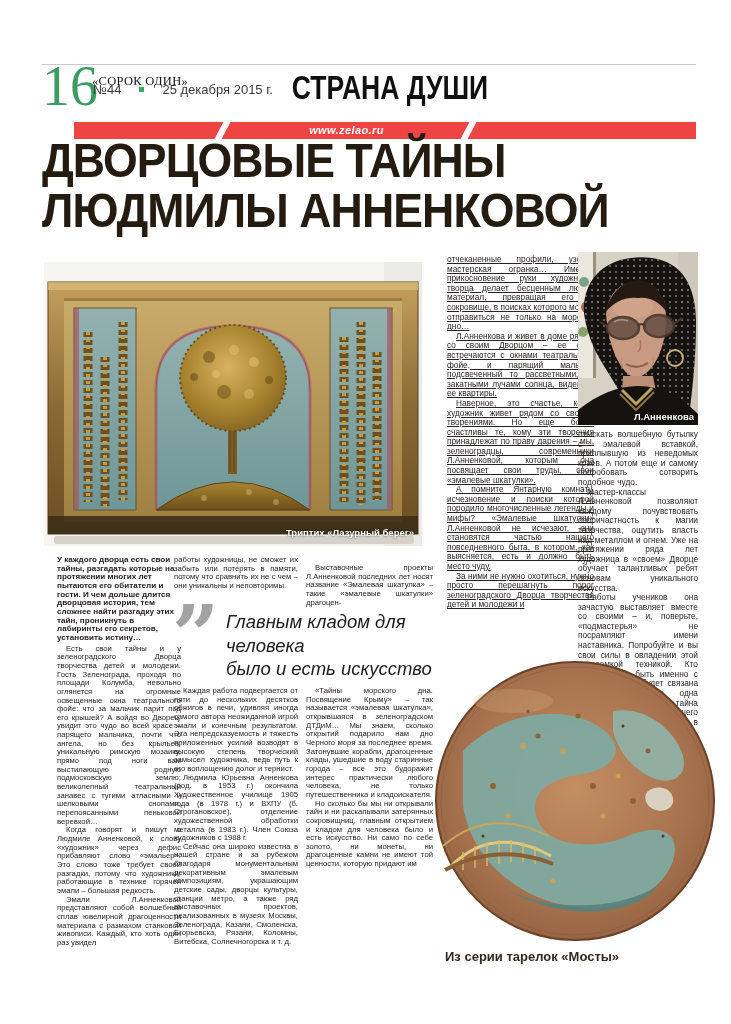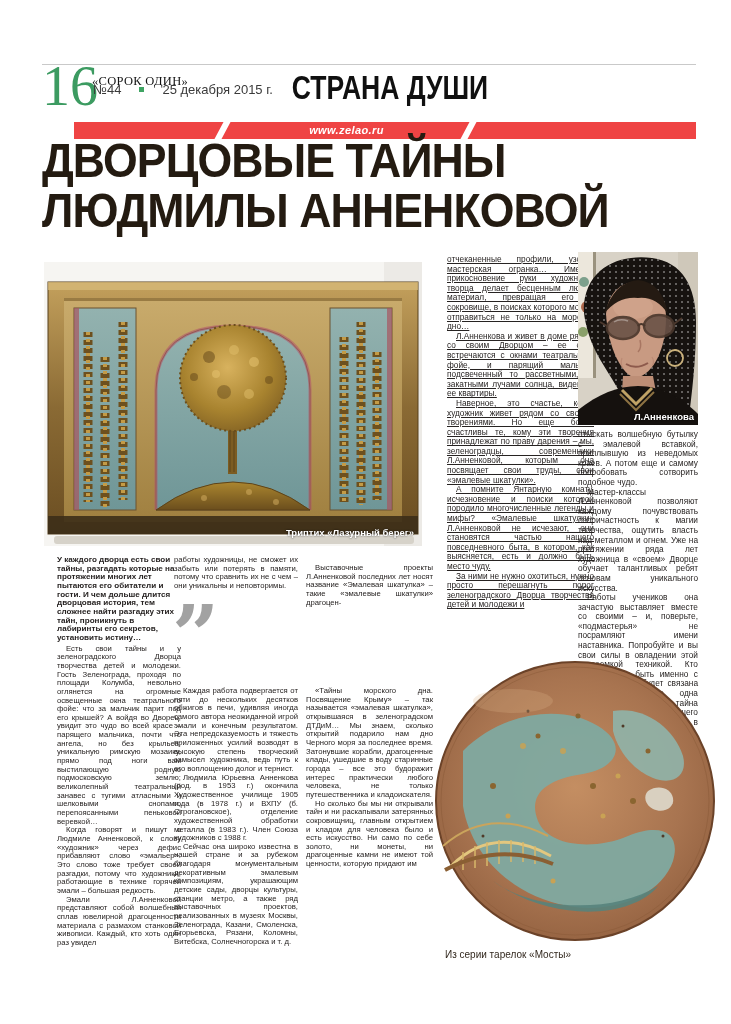--- a/index.html
+++ b/index.html
@@ -35,21 +35,21 @@
   .intro{font-weight:bold;font-size:8.1px;line-height:8.65px;text-align:left;margin-bottom:2px;}
   
   .quote{position:absolute;left:172px;top:610px;width:292px;height:78px;}
   .quote-mark{position:absolute;left:0;top:-16px;font-family:"DejaVu Serif",serif;font-weight:bold;
               font-size:82px;line-height:1;color:#a2a2a2;}
   .quote-text{margin-left:54px;font-style:italic;font-size:18.5px;line-height:23.5px;color:#1c1c1a;}
   
   figure{margin:0;position:absolute;}
   .photo-caption{position:absolute;color:#fff;font-weight:bold;font-size:9.5px;
                  text-shadow:0 0 2px rgba(0,0,0,.85);}
-  .plate-caption{position:absolute;left:445px;top:949px;font-weight:normal;font-size:10px;color:#33291f;text-align:center;}
+  .plate-caption{position:absolute;left:445px;top:949px;font-weight:bold;font-size:13px;color:#33291f;text-align:center;}
   .byline{margin-top:6px;text-align:right;font-weight:bold;font-size:9.3px;line-height:11.5px;color:#1d1a18;}
   .sq-b{margin-right:3px;vertical-align:1px;}
 </style>
 </head>
 <body>
 
 <div class="page">
 
   <div class="top-rule"></div>
   <div class="page-num">16</div>
@@ -209,20 +209,24 @@
 
   <div class="col bm" style="left:174px;top:556px;width:124px;">
     <p>работы художницы, не сможет их забыть или потерять в памяти, потому что сравнить их не с чем – они уникальны и неповторимы.</p>
   </div>
   <div class="col bm" style="left:306px;top:556px;width:127px;margin-top:8px;">
     <p class="ind">Выставочные проекты Л.Анненковой последних лет носят название «Эмалевая шкатулка» – такие «эмалевые шкатулки» драгоцен-</p>
   </div>
 
   <div class="quote">
     <span class="quote-mark">”</span>
+    <div class="quote-text">
+      <div>Главным кладом для человека</div>
+      <div>было и есть искусство</div>
+    </div>
   </div>
 
   <div class="col bm" style="left:174px;top:687px;width:124px;">
     <p class="ind">Каждая работа подвергается от пяти до нескольких десятков обжигов в печи, удивляя иногда самого автора неожиданной игрой эмали и конечным результатом. Эта непредсказуемость и тяжесть приложенных усилий возводят в высокую степень творческий замысел художника, ведь путь к его воплощению долог и тернист.</p>
     <p class="ind">Людмила Юрьевна Анненкова (род. в 1953 г.) окончила Художественное училище 1905 года (в 1978 г.) и ВХПУ (б. Строгановское), отделение художественной обработки металла (в 1983 г.). Член Союза художников с 1988 г.</p>
     <p class="ind">Сейчас она широко известна в нашей стране и за рубежом благодаря монументальным декоративным эмалевым композициям, украшающим детские сады, дворцы культуры, станции метро, а также ряд выставочных проектов, реализованных в музеях Москвы, Зеленограда, Казани, Смоленска, Егорьевска, Рязани, Коломны, Витебска, Солнечногорска и т. д.</p>
   </div>
   <div class="col bm" style="left:306px;top:687px;width:127px;">
     <p class="ind">«Тайны морского дна. Посвящение Крыму» – так называется «эмалевая шкатулка», открывшаяся в зеленоградском ДТДиМ… Мы знаем, сколько открытий подарило нам дно Черного моря за последнее время. Затонувшие корабли, драгоценные клады, ушедшие в воду старинные города – все это будоражит интерес практически любого человека, не только путешественника и кладоискателя.</p>
     <p class="ind">Но сколько бы мы ни открывали тайн и ни раскапывали затерянных сокровищниц, главным открытием и кладом для человека было и есть искусство. Ни само по себе золото, ни монеты, ни драгоценные камни не имеют той ценности, которую придают им</p>

